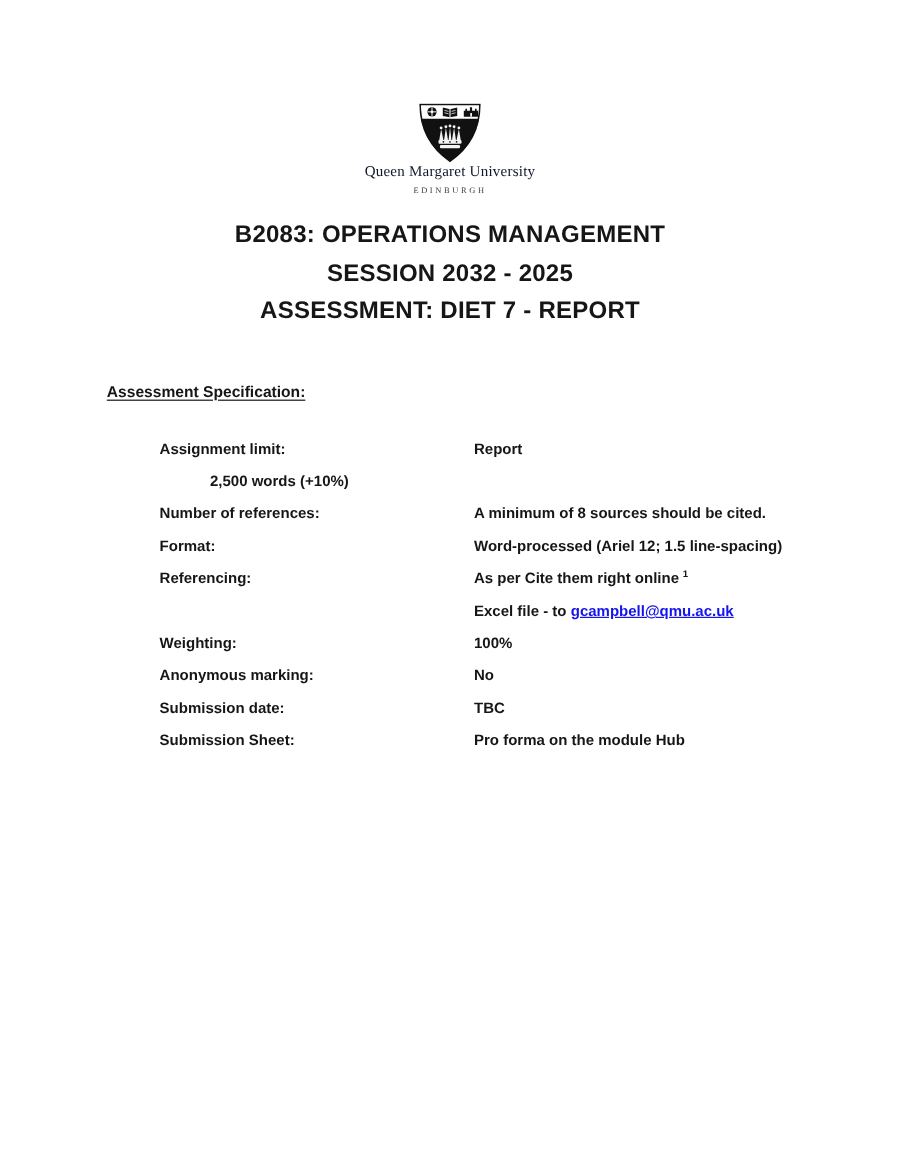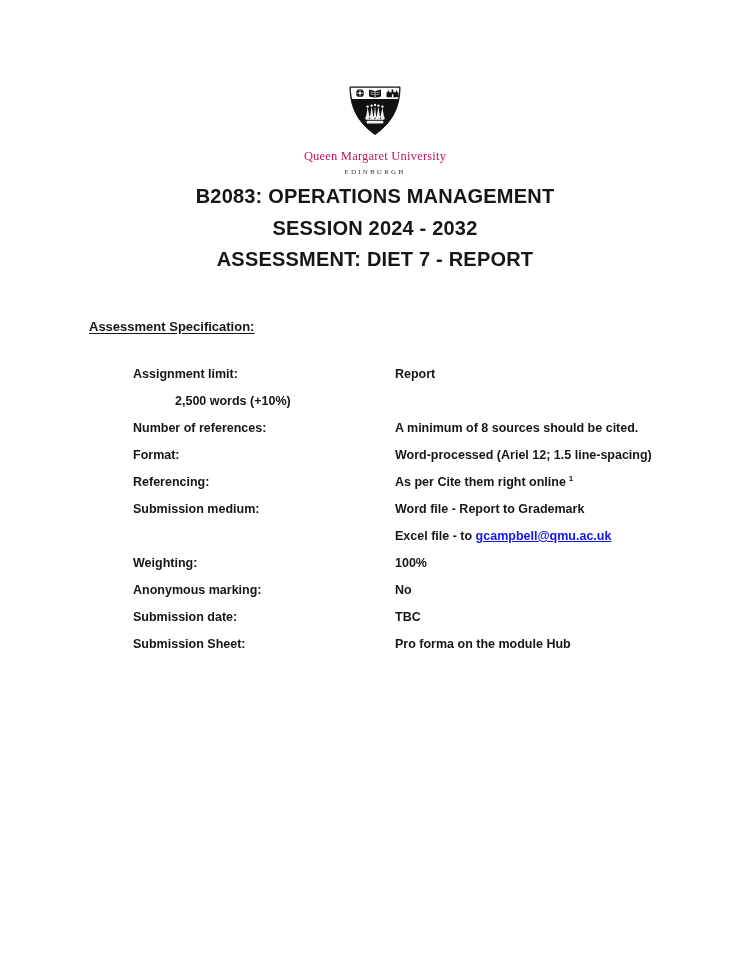--- a/index.html
+++ b/index.html
@@ -18,21 +18,21 @@
   .page{position:absolute;inset:0;background:#fff;}
 
   
   .logo{
     position:absolute;top:86px;left:0;width:100%;
     display:flex;flex-direction:column;align-items:center;
   }
   .crest{display:block;}
   .uni-name{
     font-family:"Liberation Serif",serif;
-    font-size:12.5px;color:#be185d;margin-top:13px;letter-spacing:.2px;
+    font-size:12.5px;color:#0f172a;margin-top:0;letter-spacing:.2px;
   }
   .uni-city{
     font-family:"Liberation Serif",serif;
     font-size:7px;color:#3a3a3a;margin-top:4px;letter-spacing:2.2px;
   }
 
   
   .doc-heading{
     position:absolute;left:0;width:100%;text-align:center;
     font-size:20px;font-weight:bold;letter-spacing:.2px;
@@ -133,21 +133,21 @@
         <circle cx="28" cy="32.2" r="0.7" fill="#111"></circle>
         <circle cx="33.5" cy="32.2" r="0.7" fill="#111"></circle>
         <rect x="19.6" y="34.8" width="16.8" height="2.8" rx="1" fill="#f2f2f2"></rect>
       </g>
     </svg>
     <div class="uni-name">Queen Margaret University</div>
     <div class="uni-city">EDINBURGH</div>
   </div>
 
   <div class="doc-heading h-line1">B2083: OPERATIONS MANAGEMENT</div>
-  <div class="doc-heading h-line2">SESSION 2024 - 2032</div>
+  <div class="doc-heading h-line2">SESSION 2032 - 2025</div>
   <div class="doc-heading h-line3">ASSESSMENT: DIET 7 - REPORT</div>
 
   <div class="section-title">Assessment Specification:</div>
 
   <div class="spec">
 
     <div class="spec-row">
       <div class="spec-label">Assignment limit:</div>
       <div class="spec-value">Report</div>
     </div>
@@ -166,24 +166,20 @@
       <div class="spec-value">Word-processed (Ariel 12; 1.5 line-spacing)</div>
     </div>
 
     <div class="spec-row">
       <div class="spec-label">Referencing:</div>
       <div class="spec-value">
         <span>As per Cite them right online</span><sup class="fn-ref">1</sup>
       </div>
     </div>
 
-    <div class="spec-row">
-      <div class="spec-label">Submission medium:</div>
-      <div class="spec-value">Word file - Report to Grademark</div>
-    </div>
 
     <div class="spec-row">
       <div class="spec-label"></div>
       <div class="spec-value">
         <span>Excel file - to </span><a class="email-link" href="#">gcampbell@qmu.ac.uk</a>
       </div>
     </div>
 
     <div class="spec-row">
       <div class="spec-label">Weighting:</div>

